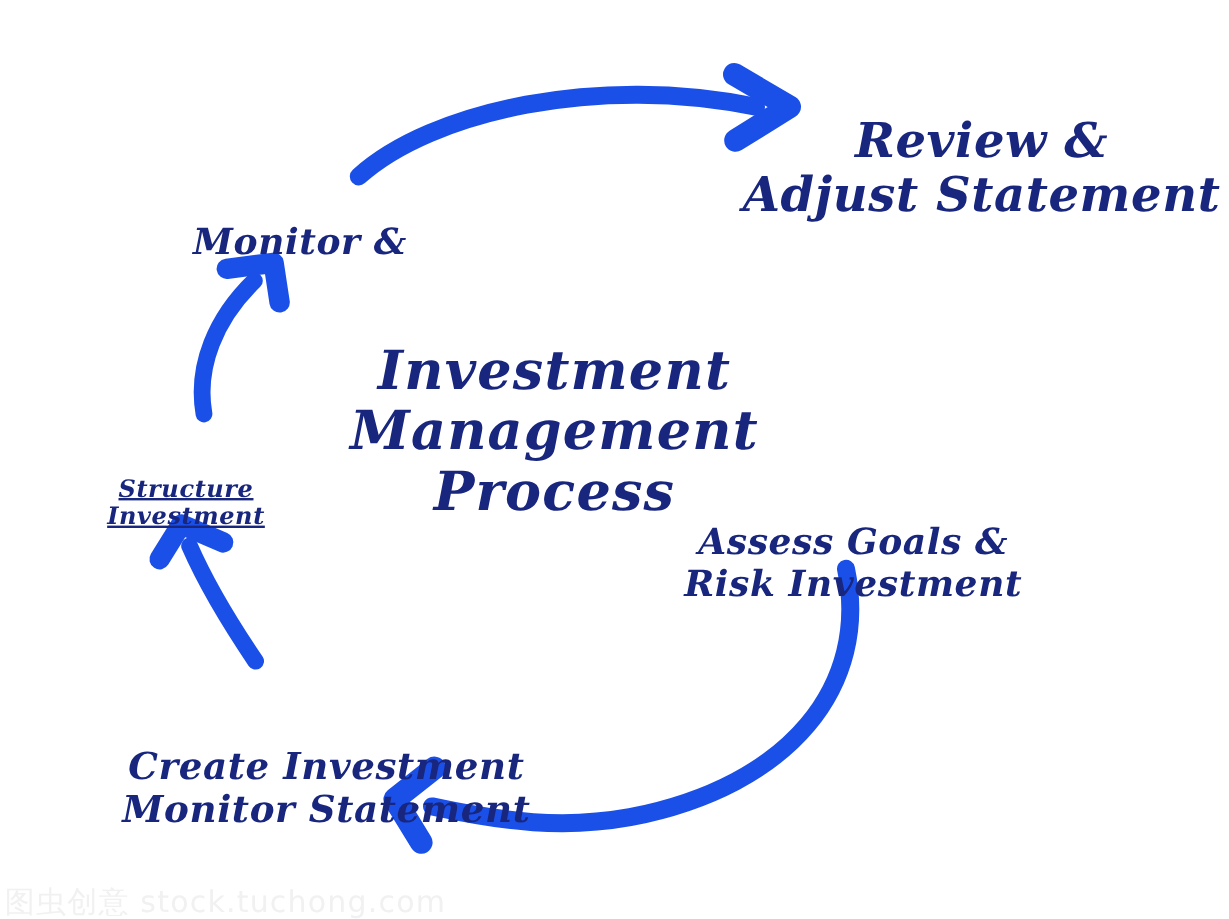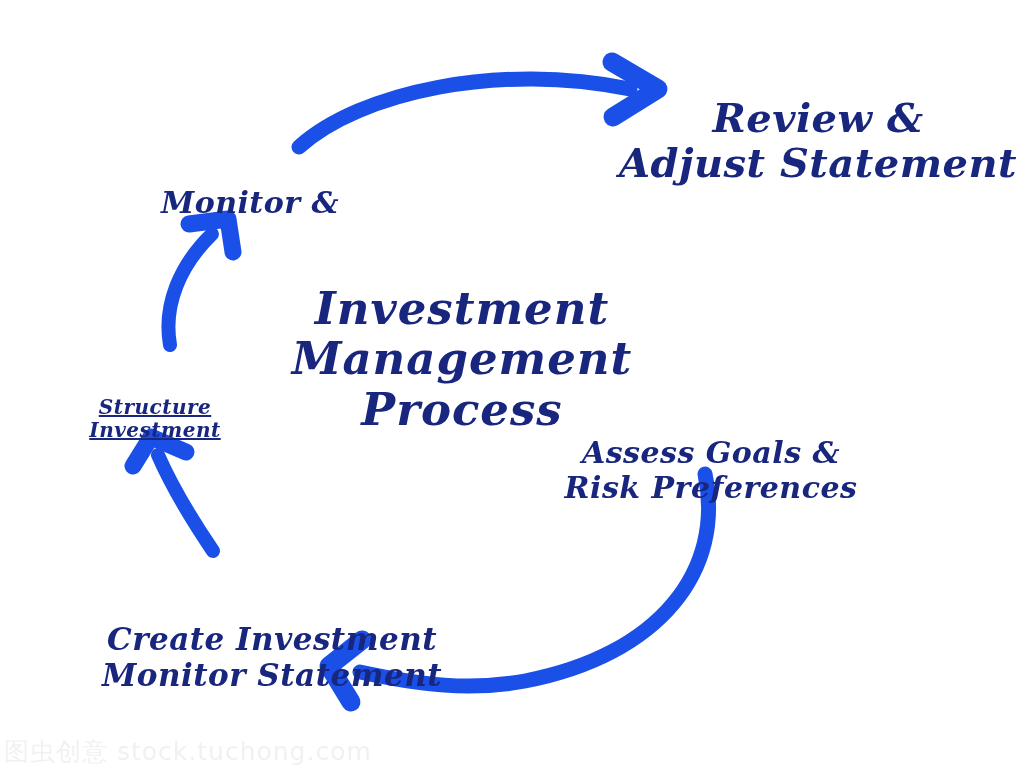--- a/index.html
+++ b/index.html
@@ -132,21 +132,21 @@
     <span class="line">Process</span>
   </div>
 
   <div class="label" id="label-review-adjust">
     <span class="line">Review &amp;</span>
     <span class="line">Adjust Statement</span>
   </div>
 
   <div class="label" id="label-assess-goals">
     <span class="line">Assess Goals &amp;</span>
-    <span class="line">Risk Preferences</span>
+    <span class="line">Risk Investment</span>
   </div>
 
   <div class="label" id="label-create-ips">
     <span class="line">Create Investment</span>
     <span class="line">Monitor Statement</span>
   </div>
 
   <div class="label" id="label-structure-portfolio">
     <span class="line">Structure</span>
     <span class="line">Investment</span>

